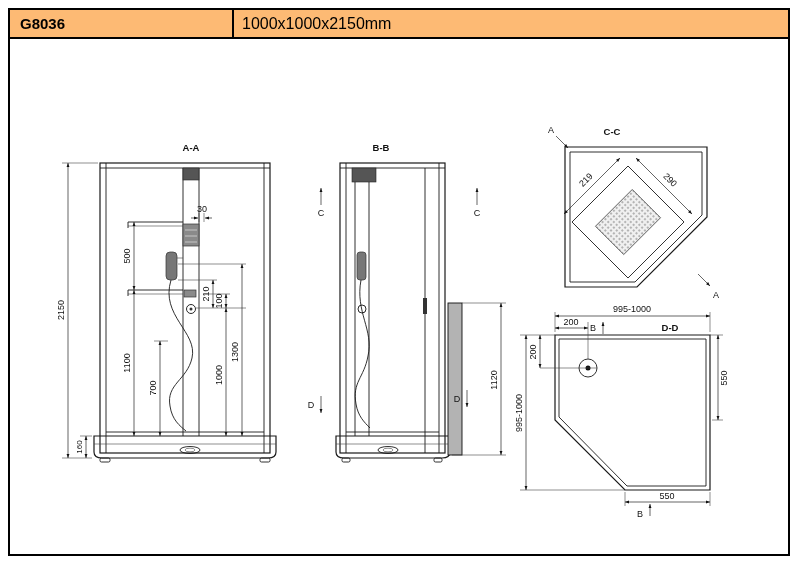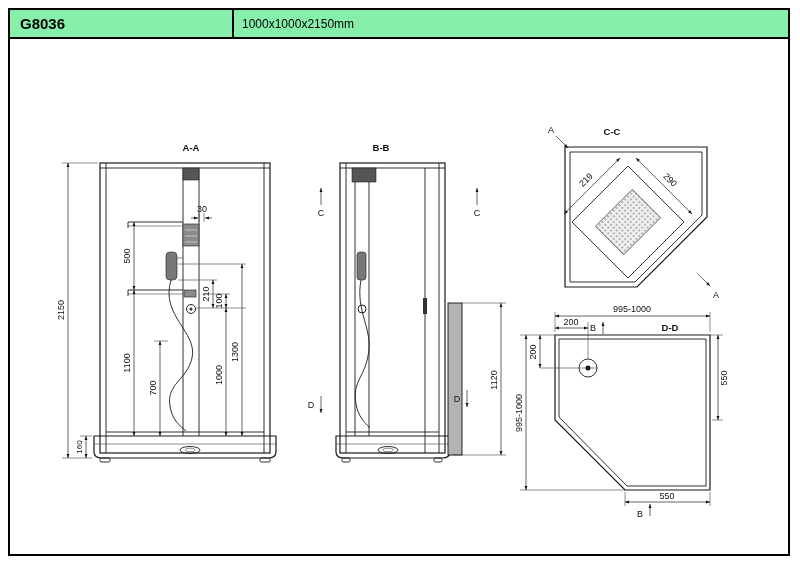--- a/index.html
+++ b/index.html
@@ -2,25 +2,25 @@
 <html><head>
 <meta charset="utf-8">
 <style>
   html,body { margin:0; padding:0; background:#e8e8e8; }
   .page { position:relative; width:800px; height:566px; background:#ffffff; overflow:hidden;
           font-family:"Liberation Sans", sans-serif; }
   .frame { position:absolute; left:8px; top:8px; width:782px; height:548px;
            border:2px solid #000; box-sizing:border-box; }
   .titlebar { position:absolute; left:8px; top:8px; width:782px; height:31px;
               border:2px solid #000; border-bottom:2px solid #000; box-sizing:border-box;
-              display:flex; align-items:stretch; background:#86efac; }
+              display:flex; align-items:stretch; background:#fdba74; }
   .cell-model { width:212px; border-right:2px solid #000; display:flex; align-items:center;
                 padding-left:10px; font-weight:bold; font-size:15px; color:#000; }
   .cell-size  { flex:1; display:flex; align-items:center; padding-left:8px;
-                font-size:12px; color:#000; }
+                font-size:16px; color:#000; }
   svg.drawing { position:absolute; left:0; top:0; }
   .dim    { font-size:9px; fill:#111; }
   .dim-sm { font-size:8px; fill:#111; }
   .lbl    { font-size:9.5px; fill:#111; font-weight:bold; }
   .ln      { stroke:#1a1a1a; stroke-width:1.2; fill:none; }
   .ln2     { stroke:#1a1a1a; stroke-width:0.9; fill:none; }
   .thin    { stroke:#444; stroke-width:0.6; fill:none; }
   .dimln   { stroke:#222; stroke-width:0.7; fill:none; }
   .fill-dark { fill:#555; stroke:#222; stroke-width:0.6; }
   .fill-gray { fill:#8a8a8a; stroke:#333; stroke-width:0.7; }

